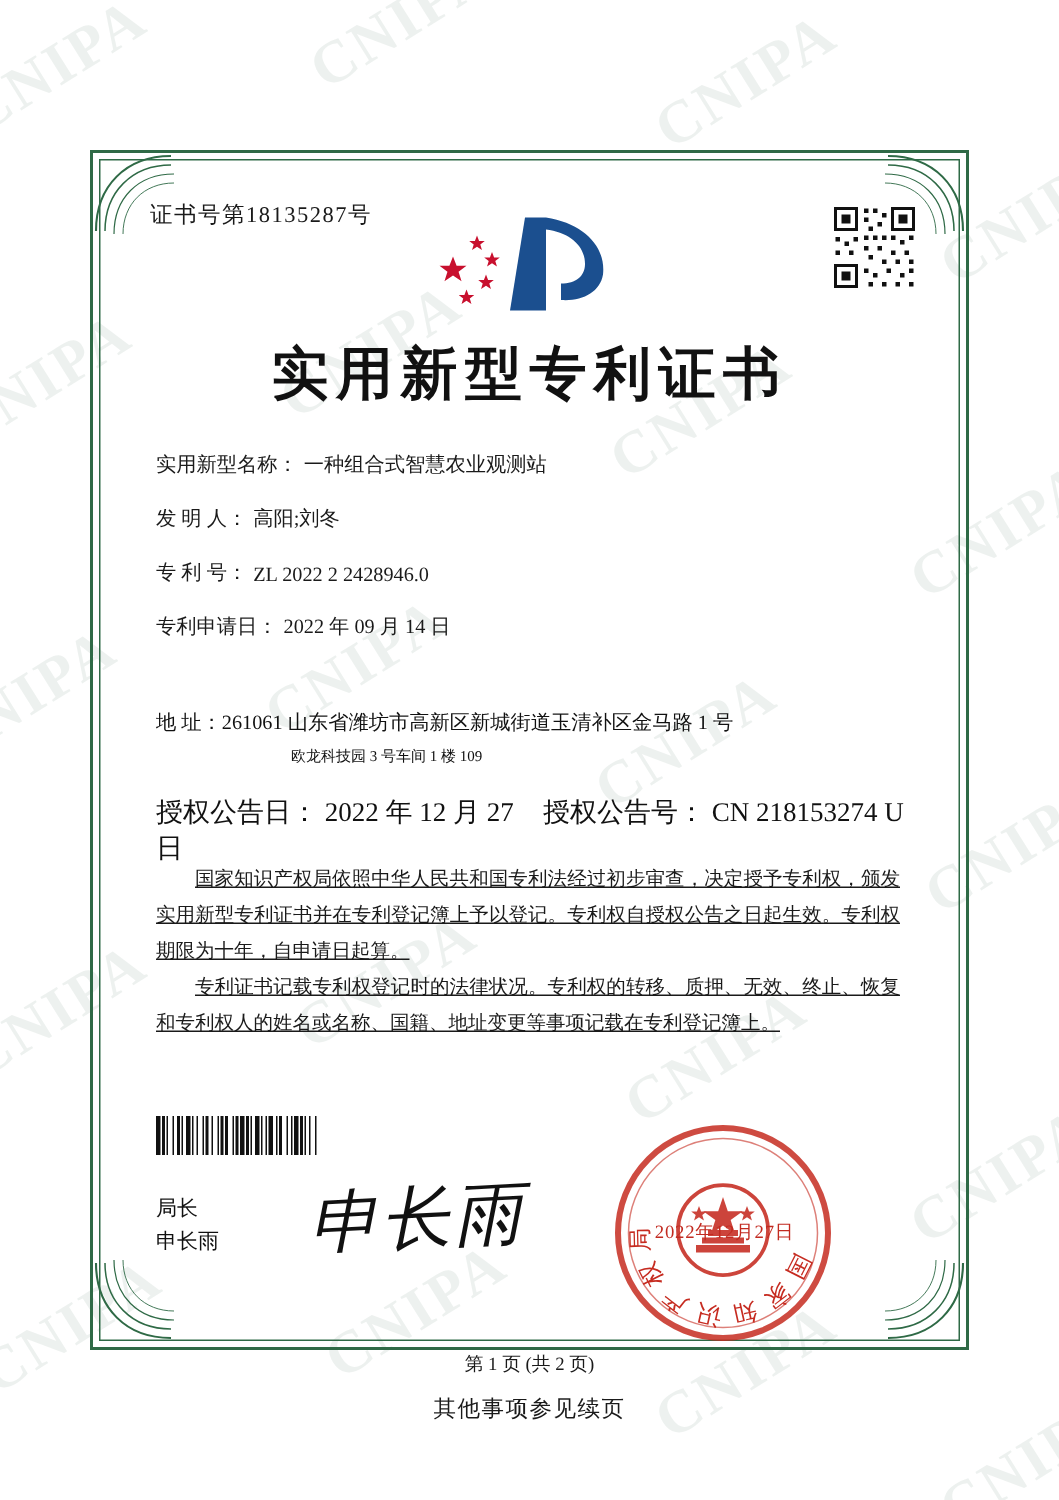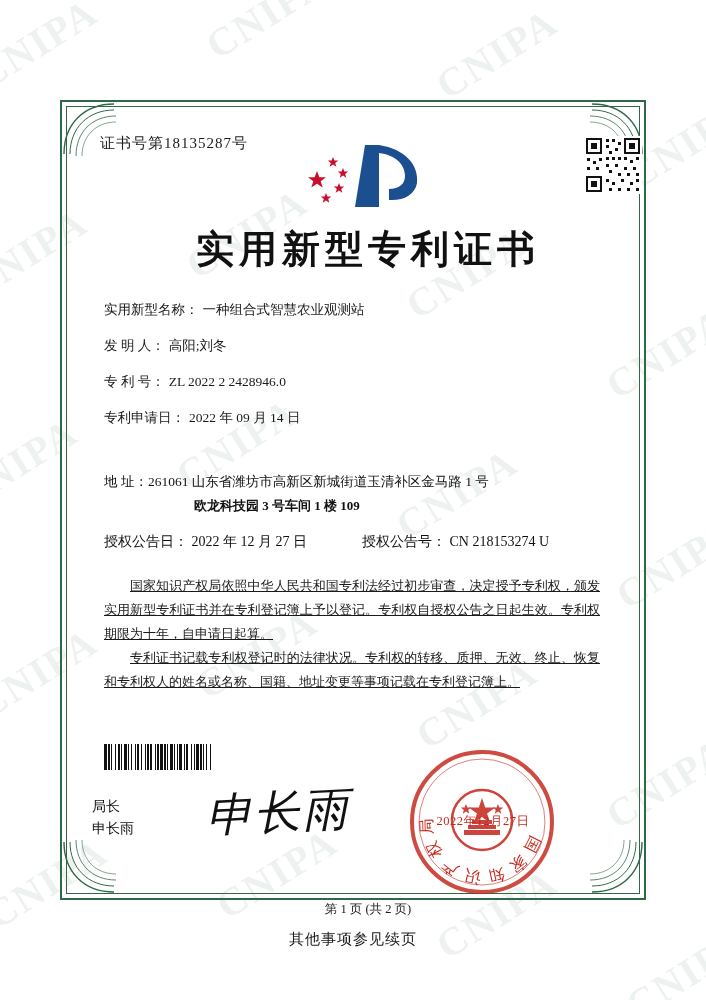--- a/index.html
+++ b/index.html
@@ -71,21 +71,20 @@
   .c-bl { left: 58px;  top: 836px; transform: scaleY(-1); }
   .c-br { left: 586px; top: 836px; transform: scale(-1,-1); }
 
   
   .content {
     position: absolute;
     left: 66px;
     top: 106px;
     width: 574px;
     height: 640px;
-    padding-left: 30px;
   }
   .cert-no {
     position: absolute;
     left: 34px;
     top: 28px;
     font-size: 15px;
     letter-spacing: 1px;
     color: #1a1a1a;
   }
 
@@ -125,21 +124,21 @@
   }
 
   .fields {
     position: absolute;
     left: 38px;
     top: 195px;
     width: 500px;
   }
   .field {
     display: flex;
-    align-items: center;
+    align-items: flex-end;
     margin-bottom: 18px;
     font-size: 13.5px;
   }
   .field .lbl {
     white-space: nowrap;
     color: #1a1a1a;
   }
   .field .val {
     margin-left: 4px;
     color: #1a1a1a;
@@ -147,27 +146,26 @@
 
   .addr-row {
     display: flex;
     align-items: center;
     margin-bottom: 6px;
     font-size: 13.5px;
     margin-top: 46px;
   }
   .addr-line2 {
     margin-left: 90px;
-    font-size: 13px;
+    font-size: 10px;
     margin-bottom: 18px;
-    font-weight: bold;
   }
   .two-col {
     display: flex;
-    font-size: 14px;
+    font-size: 18px;
     margin-bottom: 14px;
   }
   .two-col .c1 { width: 258px; }
 
   .para {
     position: absolute;
     left: 38px;
     top: 468px;
     width: 496px;
     font-size: 13px;
@@ -181,21 +179,21 @@
   .barcode {
     position: absolute;
     left: 38px;
     top: 638px;
     width: 186px;
     height: 26px;
   }
 
   .signature-block {
     position: absolute;
-    left: 26px;
+    left: 38px;
     top: 690px;
     font-size: 14px;
     line-height: 1.6;
     color: #111;
   }
   .hand {
     position: absolute;
     left: 140px;
     top: 676px;
     font-size: 46px;

